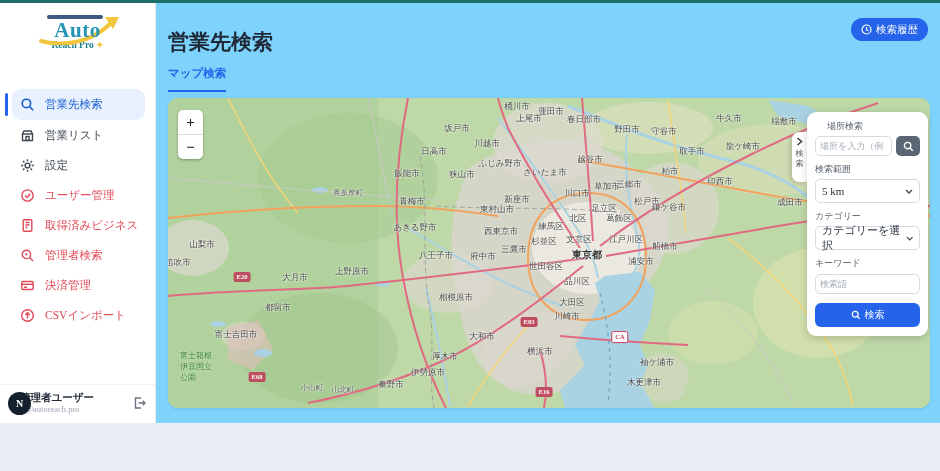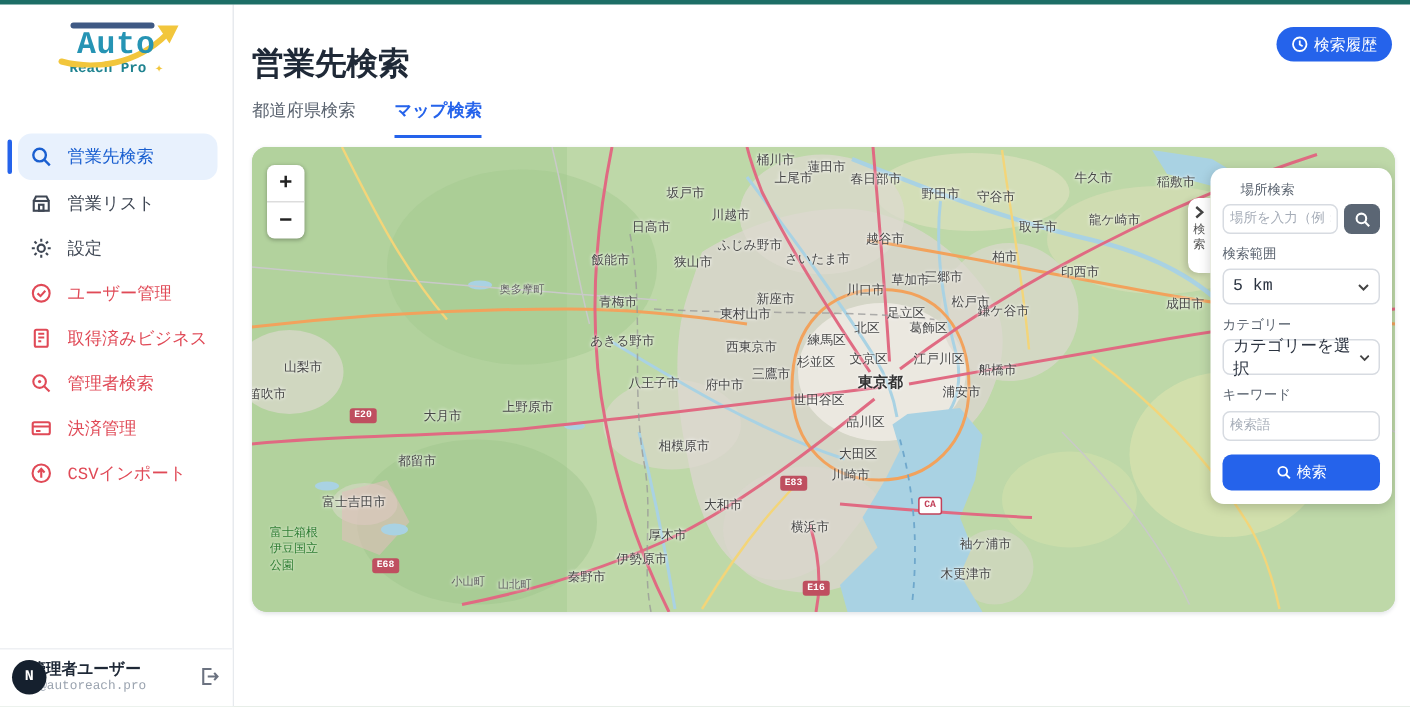--- a/index.html
+++ b/index.html
@@ -1,18 +1,18 @@
 <!DOCTYPE html>
 <html><head>
 <meta charset="utf-8">
 <style>
   html,body{margin:0;padding:0;background:#e9edf4;}
-  #app{position:relative;width:940px;height:471px;overflow:hidden;
-       font-family:Liberation Mono, monospace;
-       background:#ffffff;-webkit-font-smoothing:antialiased;}
+  #app{position:relative;width:940px;height:423px;overflow:hidden;
+       font-family:Liberation Serif, serif;
+       background:#7dd3fc;-webkit-font-smoothing:antialiased;}
   
   #topbar{position:absolute;top:0;left:0;width:940px;height:3px;background:#1d6e66;z-index:50;}
 
   
   #sidebar{position:absolute;top:3px;left:0;bottom:0;width:155px;background:#fff;
            border-right:1px solid #e7eaee;z-index:40;}
   #logo{position:relative;margin:10px auto 0;width:110px;height:56px;text-align:center;}
   #logo .tagline-bar{position:absolute;left:24px;top:2px;width:56px;height:4px;background:#1d3c6e;border-radius:2px;opacity:.85;}
   #logo .auto{position:relative;font-size:21px;font-weight:bold;color:#2694b4;letter-spacing:.5px;line-height:1.1;margin-top:6px;display:inline-block;}
   #logo svg.swoosh{position:absolute;left:12px;top:2px;width:88px;height:30px;pointer-events:none;}
@@ -191,21 +191,20 @@
   <h1 id="page-title">営業先検索</h1>
   <button id="history-btn">
     <svg width="11" height="11" viewBox="0 0 11 11" fill="none" stroke="#fff" stroke-width="1.2">
       <circle cx="5.5" cy="5.5" r="4.5"></circle>
         <path d="M5.5 3 V5.7 L7.4 6.8"></path>
     </svg>
     <span>検索履歴</span>
   </button>
 
   <div id="tabs">
-    <div class="tab">都道府県検索</div>
     <div class="tab active">マップ検索</div>
   </div>
 
   <div id="map-card">
     <svg id="map-svg" width="762" height="310" viewBox="0 0 762 310">
 
       <rect width="762" height="310" fill="#bed8a8"></rect>
       <rect x="0" y="0" width="210" height="310" fill="#a5cb92" opacity="0.5"></rect>
       <ellipse cx="180" cy="80" rx="90" ry="65" fill="#a3ca8f" opacity="0.5"></ellipse>
       <ellipse cx="150" cy="250" rx="80" ry="55" fill="#9cc489" opacity="0.4"></ellipse>

